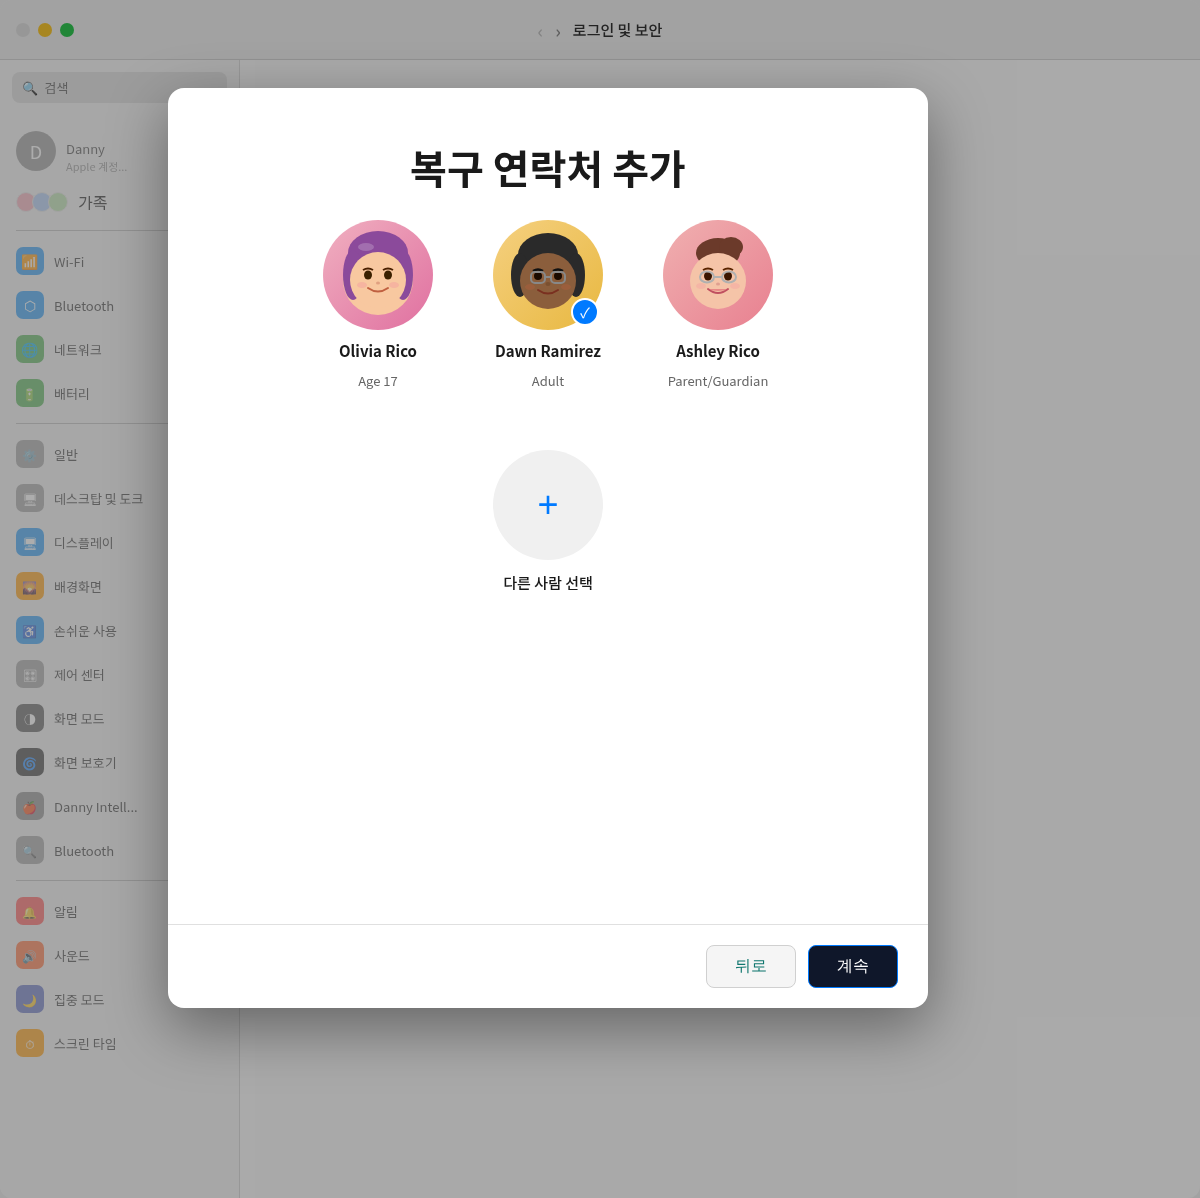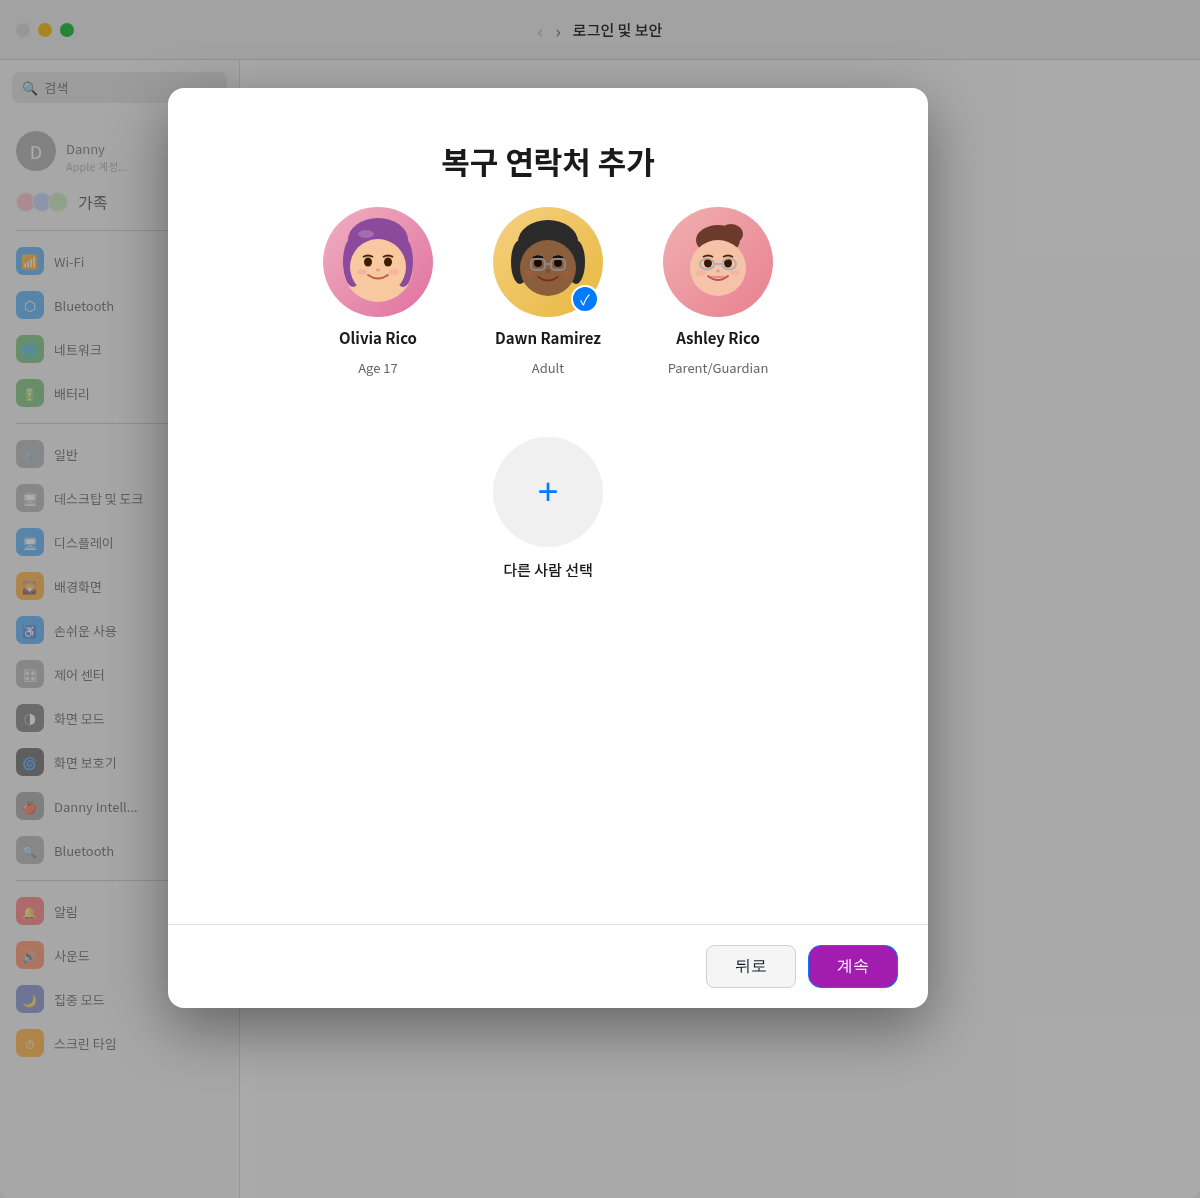--- a/index.html
+++ b/index.html
@@ -211,21 +211,21 @@
 
     .modal-body {
       flex: 1;
       padding: 50px 60px 40px 60px;
       display: flex;
       flex-direction: column;
       align-items: center;
     }
 
     .modal-title {
-      font-size: 31px;
+      font-size: 40px;
       font-weight: 700;
       color: #1a1a1a;
       margin-bottom: 24px;
       text-align: center;
     }
 
     .modal-description {
       font-size: 15px;
       color: #444;
       line-height: 1.6;
@@ -345,28 +345,27 @@
       padding: 10px 28px;
       border-radius: 8px;
       font-size: 16px;
       font-weight: 500;
       cursor: pointer;
       border: 1px solid #d0d0d0;
     }
 
     .btn-secondary {
       background: #f5f5f5;
-      color: #0f172a;
+      color: #0f766e;
     }
 
     .btn-primary {
-      background: #a21caf;
+      background: #0f172a;
       color: #fff;
       border-color: #007aff;
-      border-radius: 13px;
     }
 
     
     .icon-wifi { background: #2196f3; }
     .icon-bt { background: #2196f3; }
     .icon-network { background: #4caf50; }
     .icon-battery { background: #4caf50; }
     .icon-general { background: #9e9e9e; }
     .icon-desktop { background: #9e9e9e; }
     .icon-display { background: #2196f3; }

